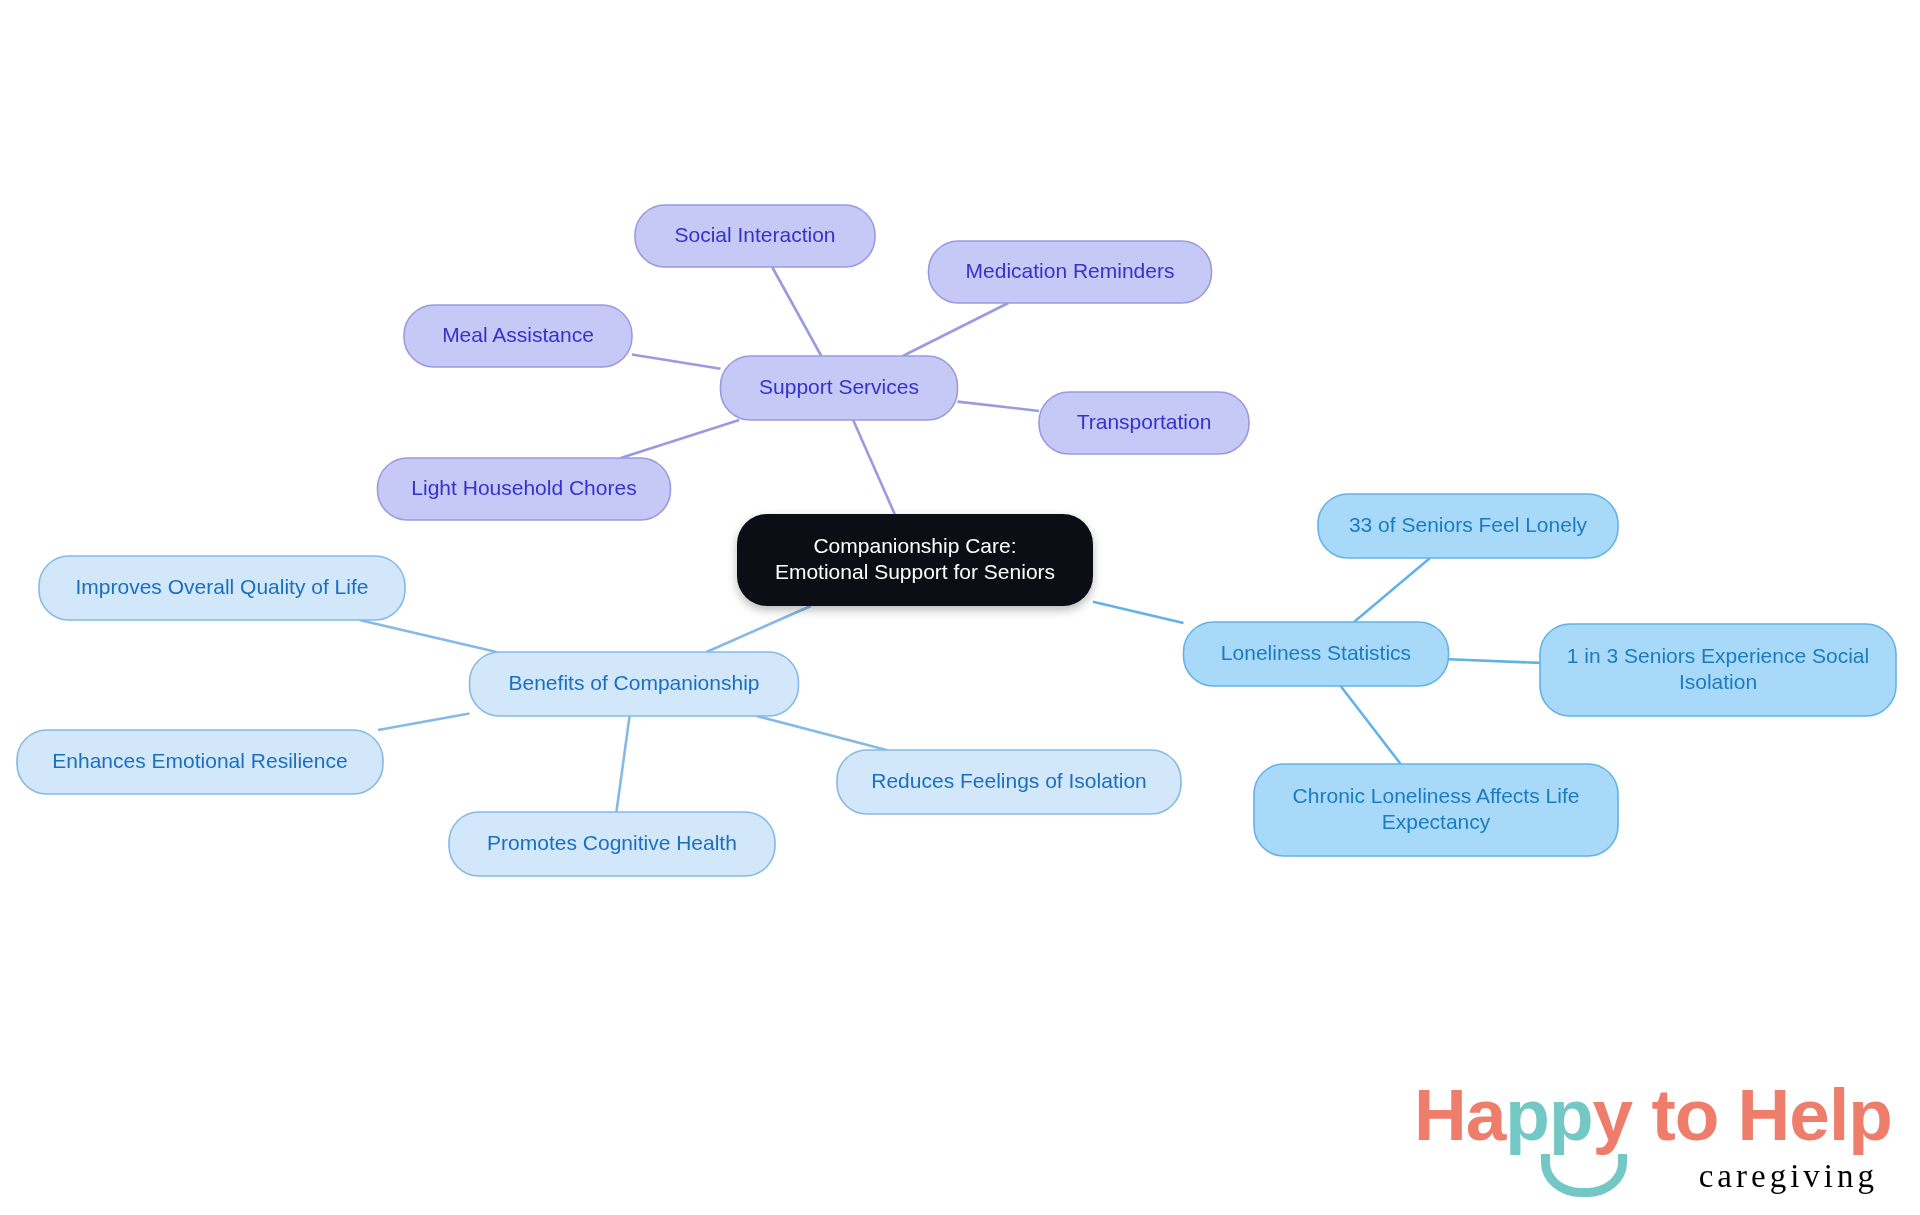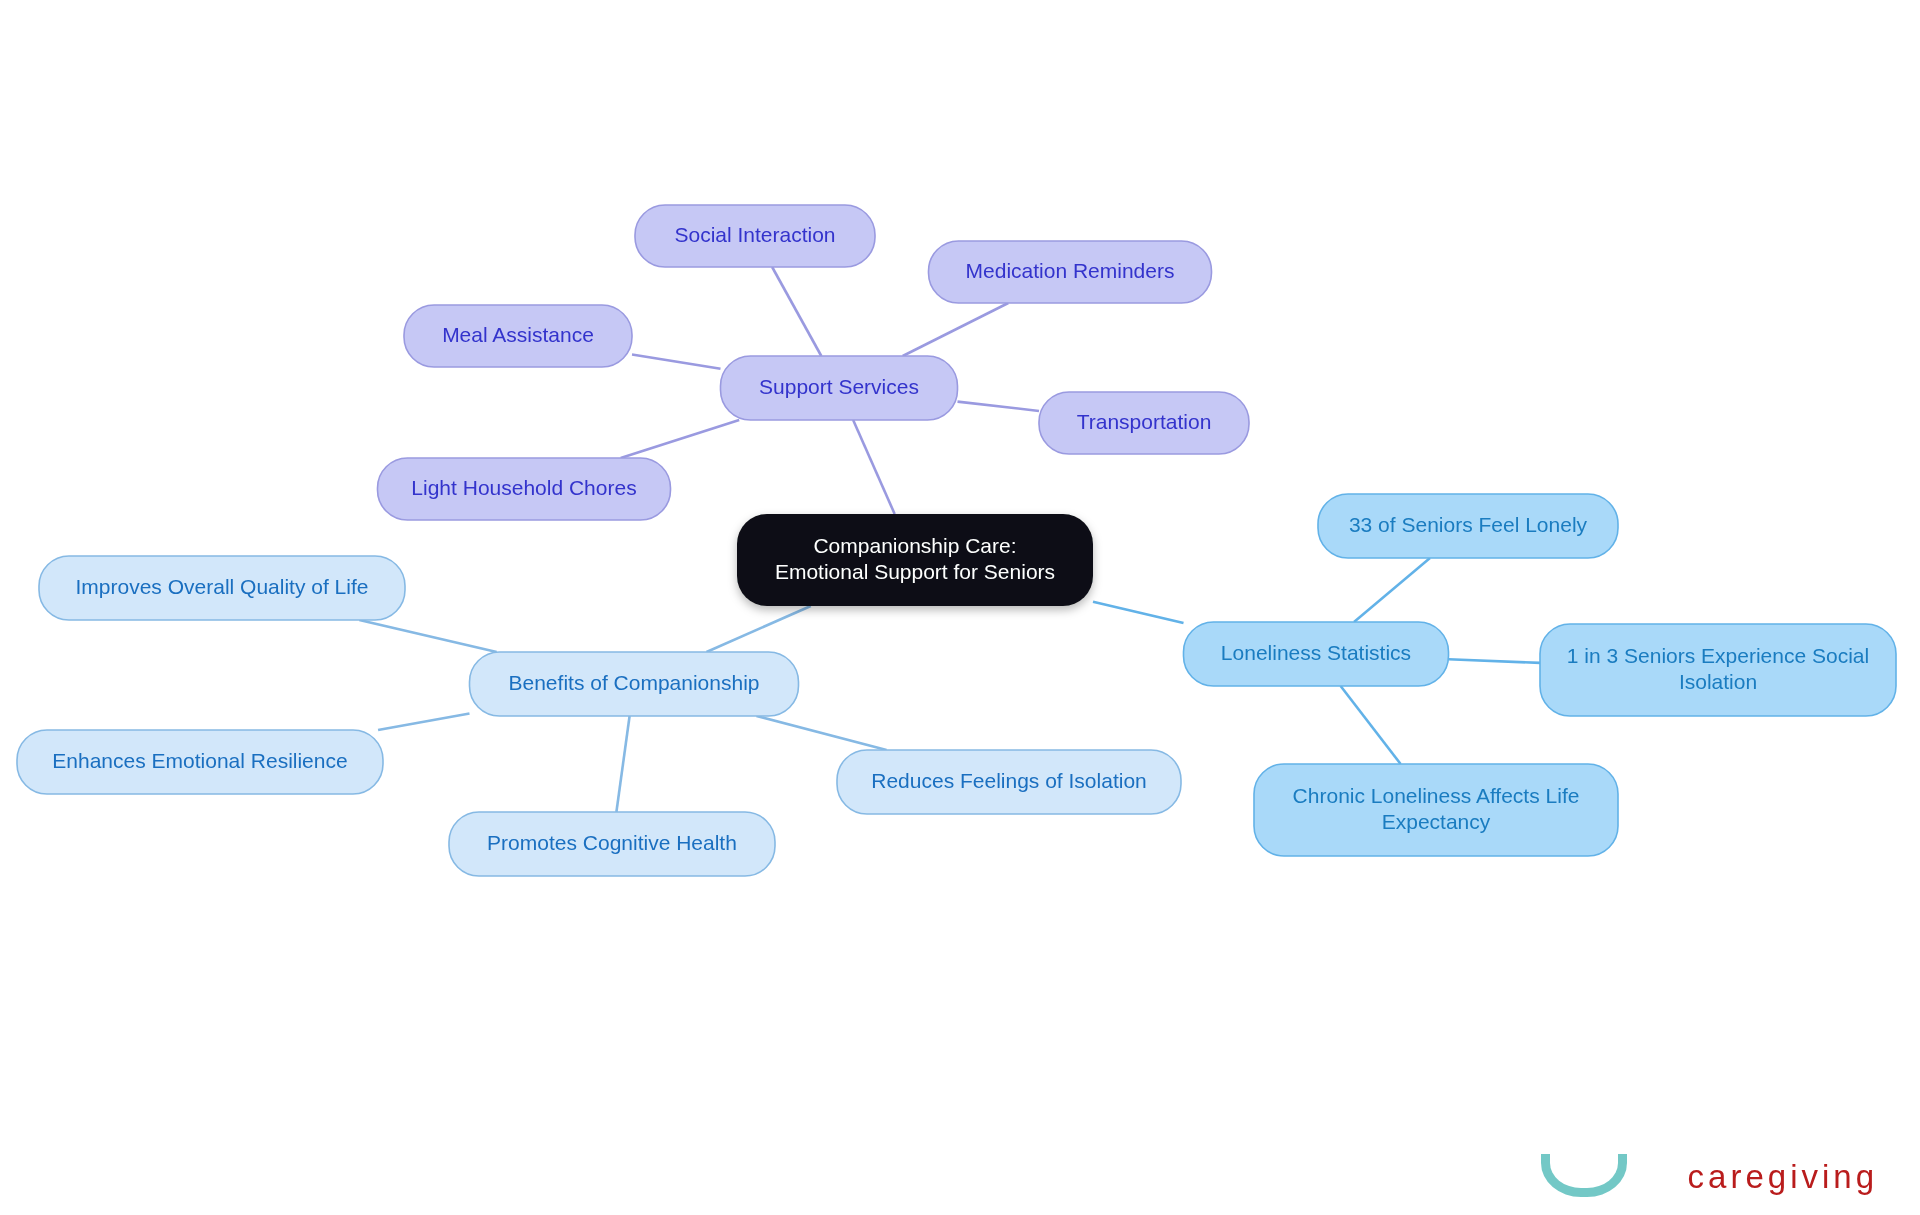--- a/index.html
+++ b/index.html
@@ -59,24 +59,24 @@
     height: 34px;
     border: 9px solid #73c8c6;
     border-top: none;
     border-bottom-left-radius: 40px 34px;
     border-bottom-right-radius: 40px 34px;
   }
   #logo .tagline {
     position: absolute;
     right: 6px;
     top: 80px;
-    font-family: Liberation Sans, sans-serif;
+    font-family: Liberation Serif, serif;
     font-size: 33px;
     letter-spacing: 4px;
-    color: #b91c1c;
+    color: #000000;
     white-space: nowrap;
   }
 </style>
 </head>
 <body>
 
 <svg id="canvas" viewBox="0 0 1920 1215" xmlns="http://www.w3.org/2000/svg">
     <defs>
       <filter id="rootShadow" x="-30%" y="-30%" width="160%" height="180%">
         <feDropShadow dx="0" dy="4" stdDeviation="5" flood-color="#000000" flood-opacity="0.28"></feDropShadow>
@@ -161,15 +161,16 @@
         <text class="node-label" x="634" y="684" fill="#1a6fc0" font-size="21"><tspan x="634">Benefits of Companionship</tspan></text>
       </g>
       <g filter="url(#rootShadow)">
         <rect x="737" y="514" width="356" height="92" rx="30" ry="30" fill="#0c1117"></rect>
         <text class="node-label" x="915" y="546.56" fill="#ffffff" font-size="21"><tspan x="915">Companionship Care:</tspan><tspan x="915" dy="26.88">Emotional Support for Seniors</tspan></text>
       </g>
     </g>
   </svg>
 
 <div id="logo">
+  <div class="wordmark"><span class="coral">Ha</span><span class="teal">pp</span><span class="coral">y to Hel</span><span class="coral">p</span></div>
   <div class="smile"></div>
   <div class="tagline">caregiving</div>
 </div>
 
 </body></html>

